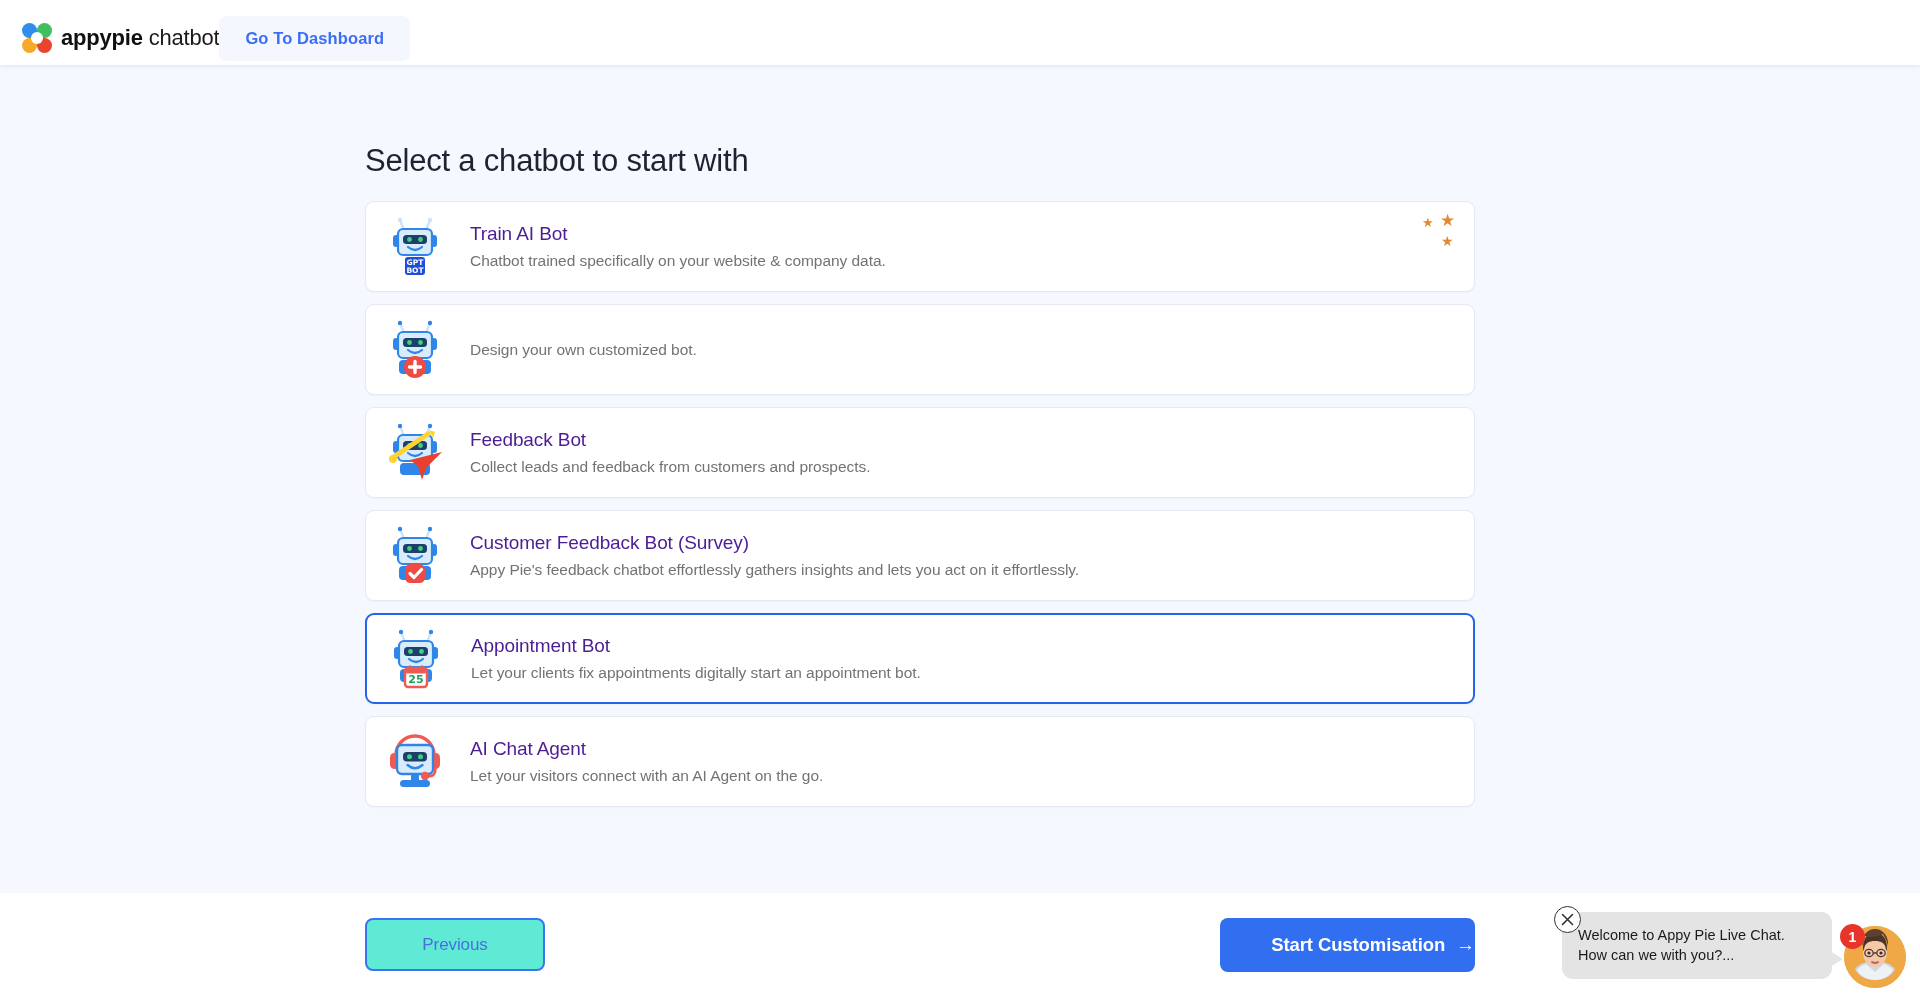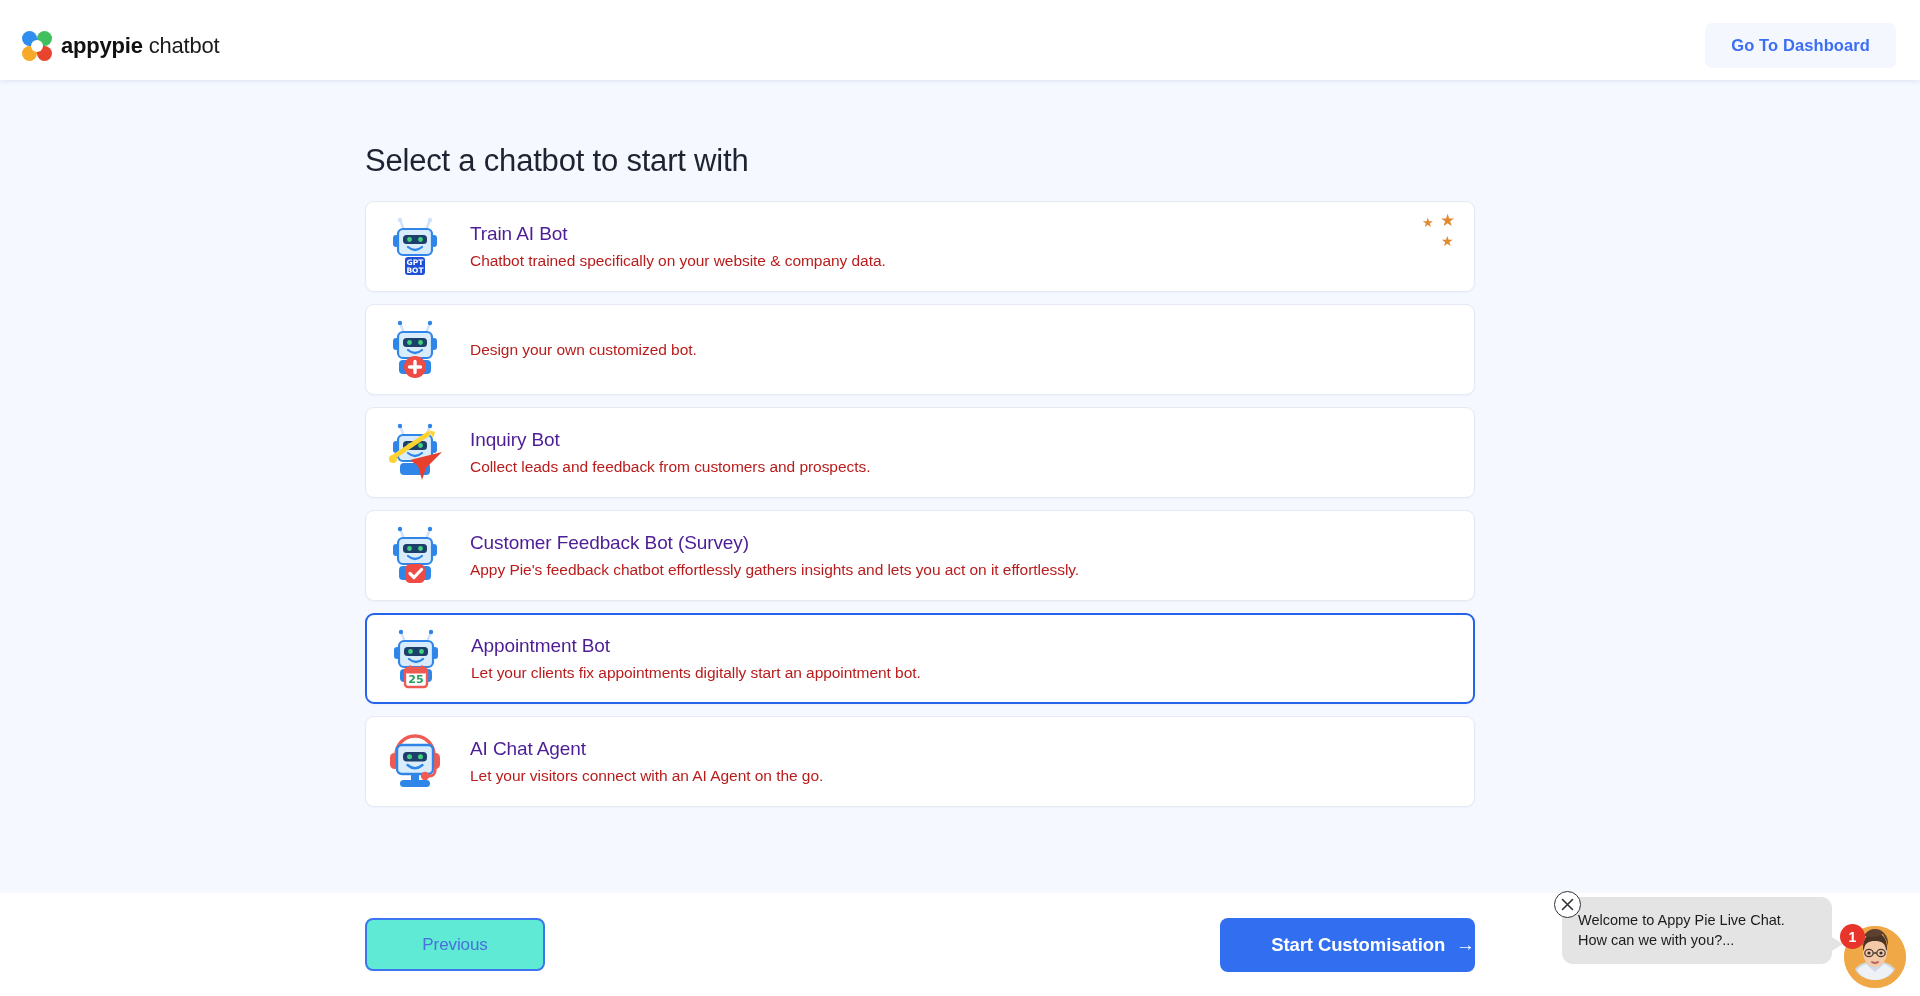--- a/index.html
+++ b/index.html
@@ -15,26 +15,25 @@
     font-family: "Liberation Sans", sans-serif;
     background: #f5f8ff;
     position: relative;
   }
 
   
   .header {
     position: absolute;
     top: 0; left: 0;
     width: 1920px;
-    height: 80px;
+    height: 65px;
     background: #ffffff;
     box-shadow: 0 1px 5px rgba(70, 90, 130, 0.13);
     display: flex;
     align-items: center;
-    justify-content: space-between;
     padding: 11px 24px 0 22px;
     z-index: 20;
   }
 
   .brand {
     display: flex;
     align-items: center;
     gap: 9px;
     height: 100%;
   }
@@ -147,21 +146,21 @@
   .card-title {
     font-size: 19px;
     font-weight: 400;
     color: #4c1d95;
     letter-spacing: -0.1px;
     margin-bottom: 7px;
   }
   .card-desc {
     font-size: 15.5px;
     font-weight: 400;
-    color: #b91c1c;
+    color: #737373;
     letter-spacing: -0.05px;
   }
 
   .stars {
     position: absolute;
     top: 10px;
     right: 18px;
     width: 34px;
     height: 38px;
   }
@@ -256,21 +255,21 @@
   }
   .chat-close svg { display: block; }
 
   .chat-bubble {
     position: relative;
     background: #e4e4e4;
     border-radius: 11px;
     padding: 14px 18px 14px 16px;
     width: 270px;
     margin-right: 12px;
-    margin-bottom: 24px;
+    margin-bottom: 9px;
   }
   .chat-bubble::after {
     content: "";
     position: absolute;
     right: -11px;
     bottom: 12px;
     width: 0; height: 0;
     border-left: 13px solid #e4e4e4;
     border-top: 8px solid transparent;
     border-bottom: 8px solid transparent;
@@ -410,21 +409,21 @@
               <circle cx="36.5" cy="23.5" r="2.4" fill="#3ed47f"></circle>
             <path d="M24 31 q7 6 14 0" stroke="#2f86e8" stroke-width="2.2" fill="none" stroke-linecap="round"></path>
             <rect x="16" y="41" width="30" height="12" rx="4" fill="#2f86e8"></rect>
             <path d="M8 36 L44 12" stroke="#ffd233" stroke-width="5" stroke-linecap="round"></path>
             <path d="M45 8 l6 2 -2 6 z" fill="#ffd233"></path>
             <circle cx="9" cy="37" r="4" fill="#ffd233"></circle>
             <path d="M26 38 L58 30 L42 46 L38 58 L34 44 z" fill="#e8402e"></path>
           </svg>
         </div>
         <div class="card-body">
-          <div class="card-title">Inquiry Bot</div>
+          <div class="card-title">Feedback Bot</div>
           <div class="card-desc">Collect leads and feedback from customers and prospects.</div>
         </div>
       </div>
 
       <div class="card">
         <div class="card-icon robot">
           <svg viewBox="0 0 62 62">
             <path d="M20 14 L16 4 M42 14 L46 4" stroke="#cfe2fb" stroke-width="2.4" fill="none" stroke-linecap="round"></path>
             <circle cx="16" cy="4" r="2.2" fill="#2f86e8"></circle>
               <circle cx="46" cy="4" r="2.2" fill="#2f86e8"></circle>

